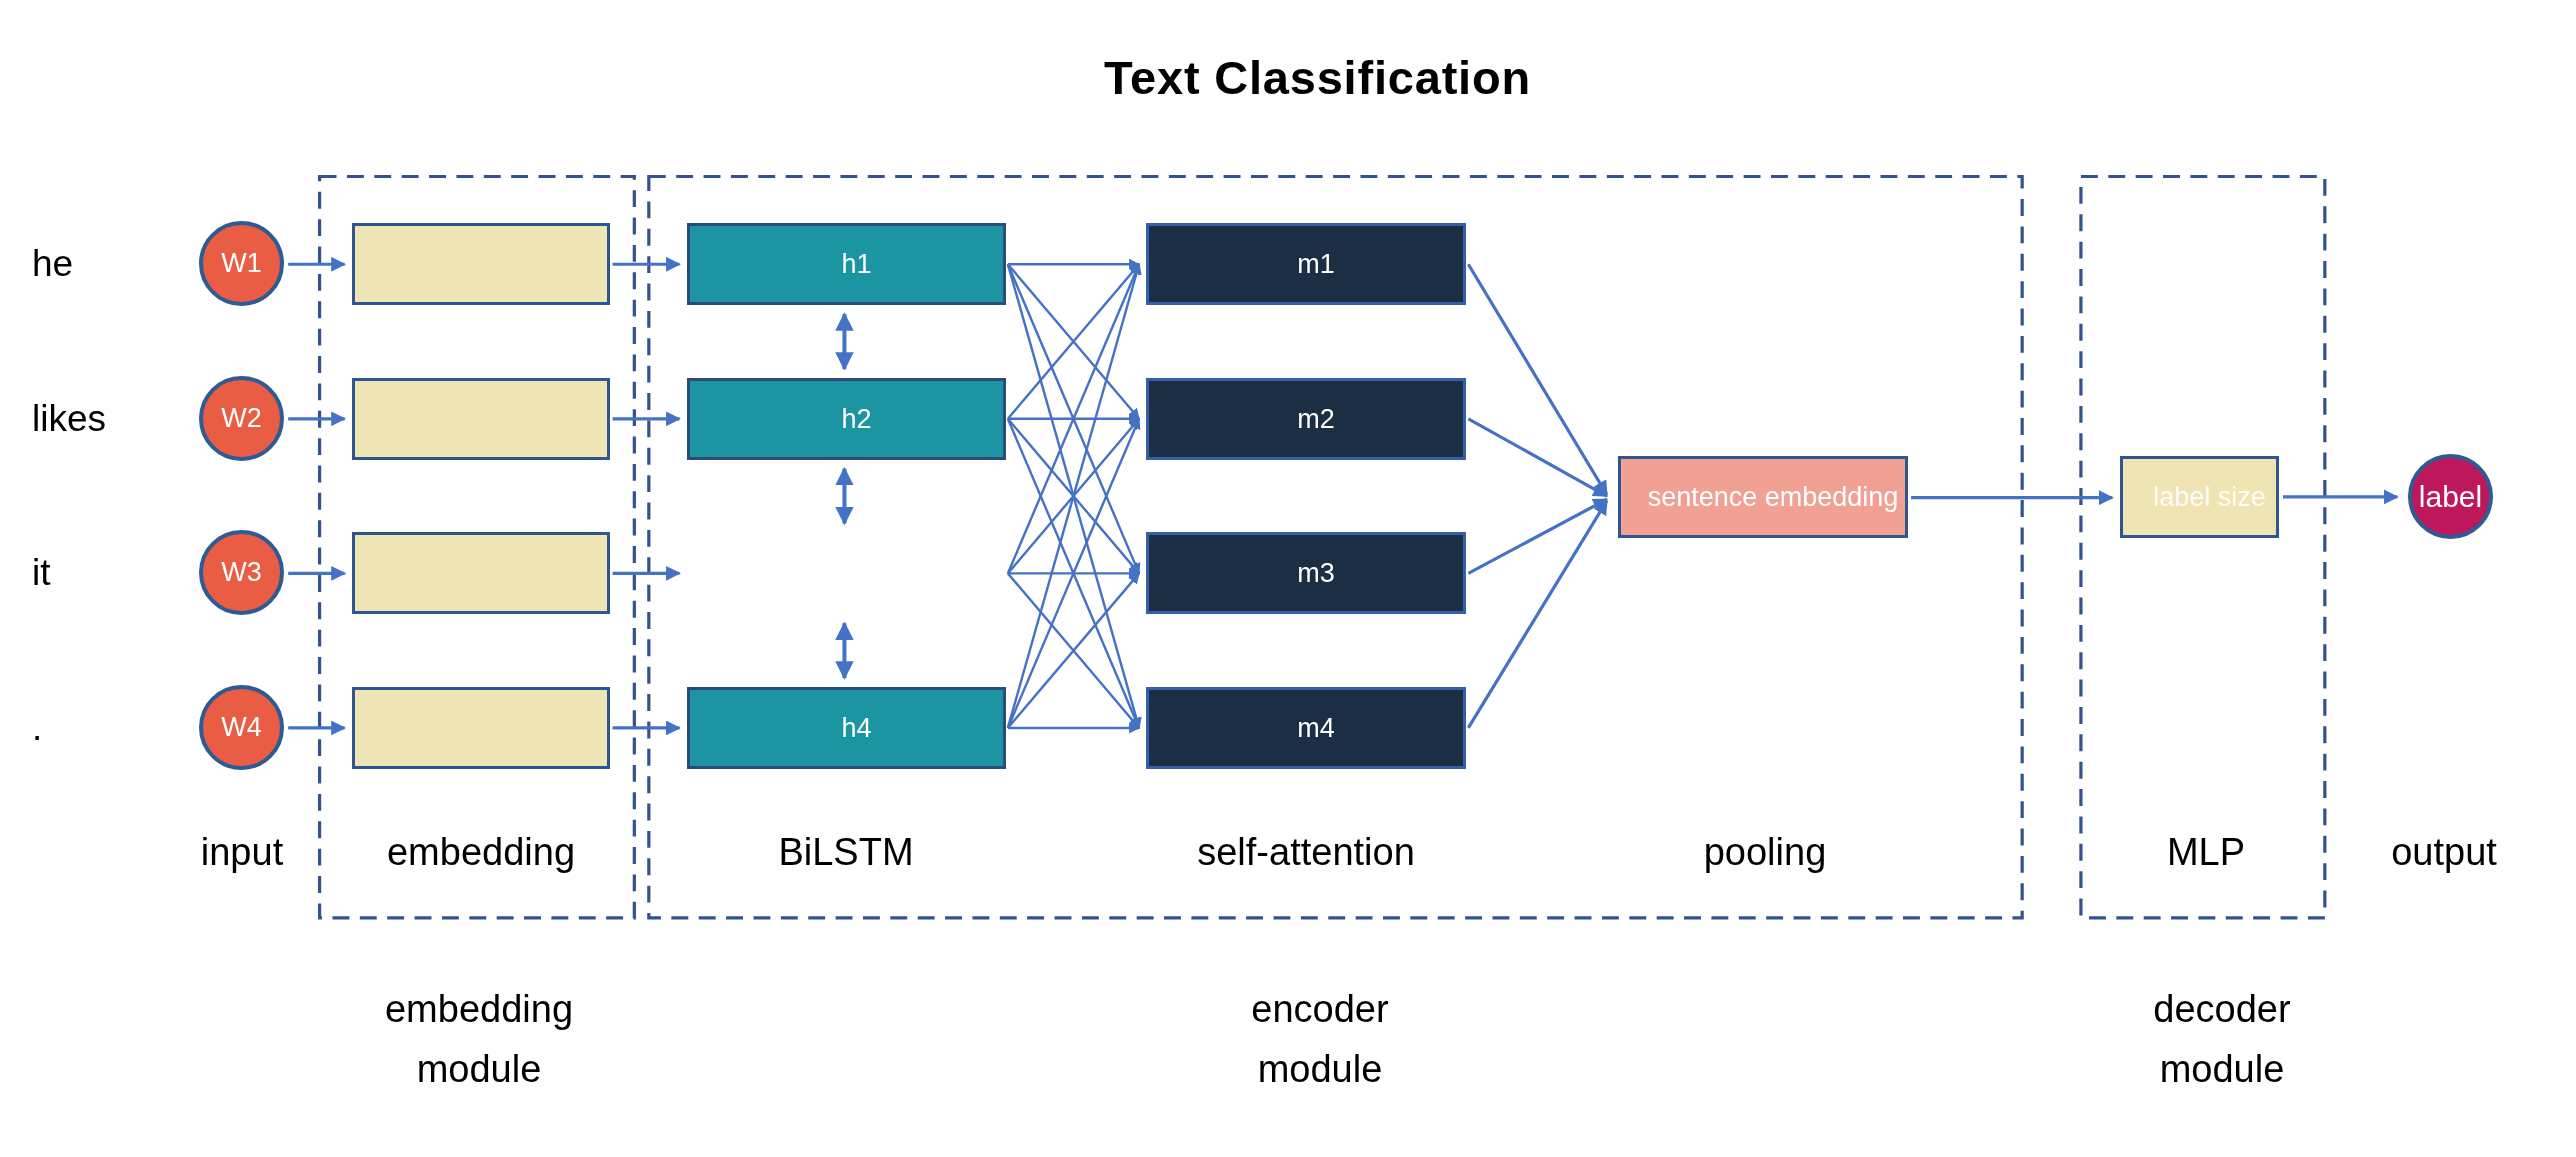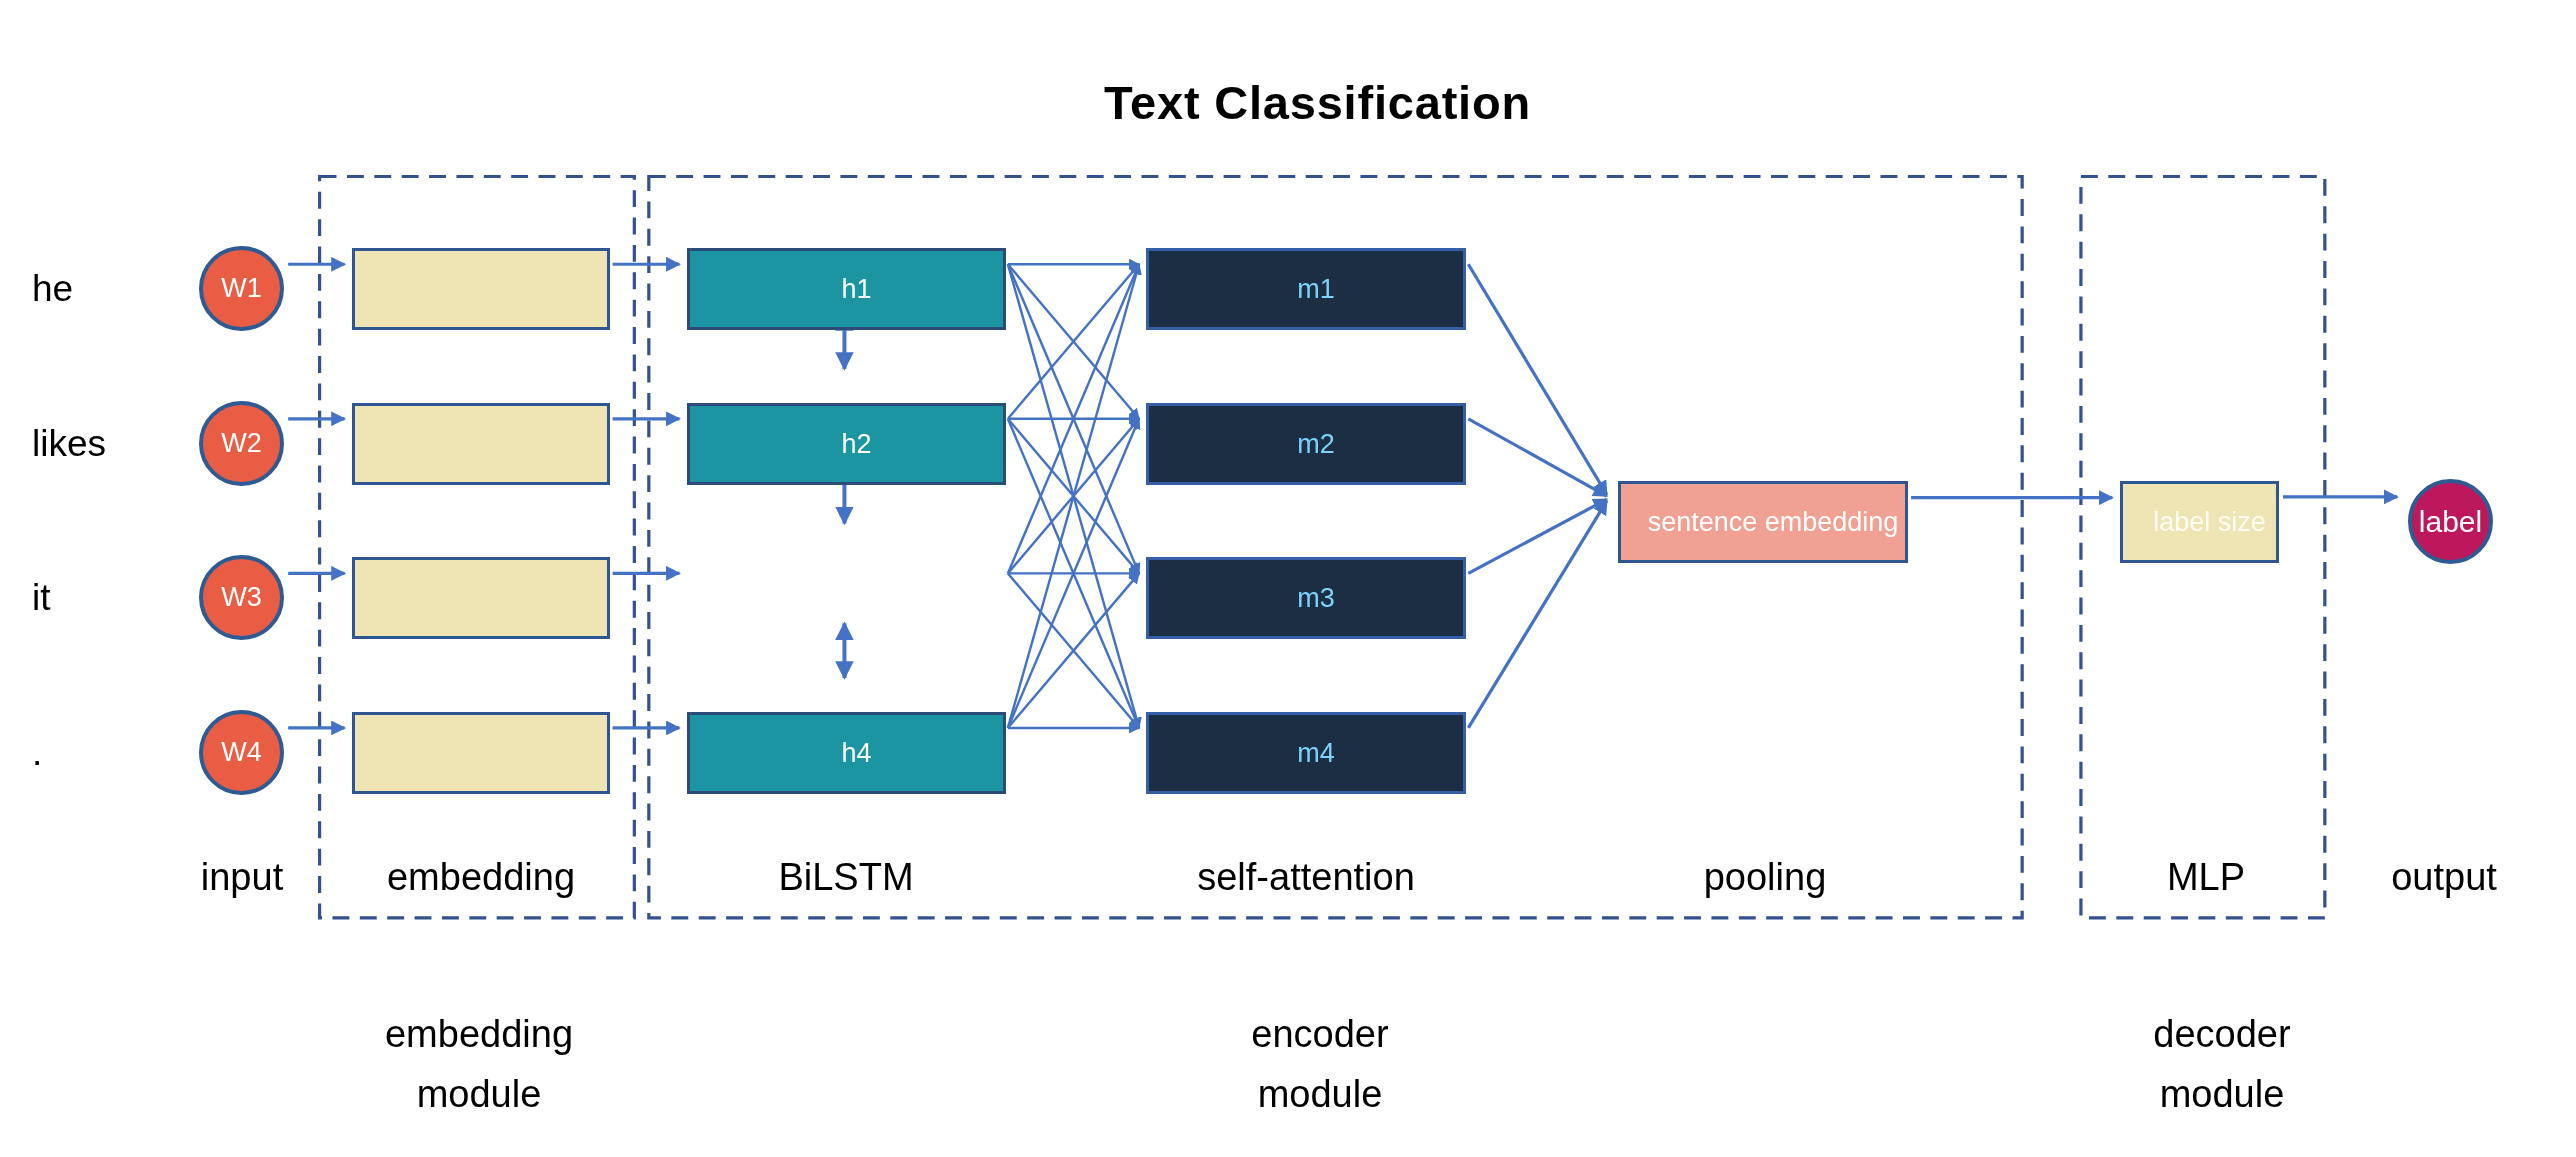--- a/index.html
+++ b/index.html
@@ -1,35 +1,35 @@
 <!DOCTYPE html>
 <html style="font-size:13px"><head>
 <meta charset="utf-8">
 <style>
   html,body{margin:0;padding:0;background:#ffffff;}
   #canvas{
     position:relative;width:2576px;height:1158px;background:#ffffff;
     font-family:"Liberation Sans", sans-serif;color:#000;overflow:hidden;
   }
   #wires{position:absolute;left:0;top:0;width:2576px;height:1158px;pointer-events:none;}
-  .abs{position:absolute;box-sizing:border-box;margin-top:25px;}
+  .abs{position:absolute;box-sizing:border-box;}
   .title{
     left:915px;top:50px;width:805px;text-align:center;
     font-size:47px;font-weight:bold;letter-spacing:0.8px;
   }
   .word{left:32px;width:145px;height:82px;display:flex;align-items:center;font-size:37px;}
   .wcircle{
     left:199px;width:85px;height:85px;border-radius:50%;
     background:#e85d43;border:4px solid #2f5b94;color:#ffffff;
     display:flex;align-items:center;justify-content:center;font-size:27px;
   }
   .box{display:flex;align-items:center;justify-content:center;font-size:27px;padding-left:20px;}
   .embed{left:352px;width:258px;height:82px;background:#efe4b4;border:3.2px solid #2e5693;}
   .hbox{left:687px;width:319px;height:82px;background:#1a95a1;border:3.2px solid #2b4c77;color:#ffffff;}
-  .mbox{left:1146px;width:320px;height:82px;background:#1b2e44;border:3.2px solid #3560a8;color:#7dd3fc;}
+  .mbox{left:1146px;width:320px;height:82px;background:#1b2e44;border:3.2px solid #3560a8;color:#ffffff;}
   .r0{top:223px}.r1{top:378px}.r2{top:532px}.r3{top:687px}
   .c0{top:221px}.c1{top:376px}.c2{top:530px}.c3{top:685px}
   .pool{left:1618px;top:456px;width:290px;height:82px;background:#f1a193;border:3.2px solid #2e5693;color:#ffffff;}
   .mlpbox{left:2120px;top:456px;width:159px;height:82px;background:#efe4b4;border:3.2px solid #2e5693;color:#fffdf4;}
   .outcircle{
     left:2408px;top:454px;width:85px;height:85px;border-radius:50%;
     background:#be185d;border:4px solid #2f5b94;color:#ffffff;
     display:flex;align-items:center;justify-content:center;font-size:30px;
   }
   .stage{top:831px;transform:translateX(-50%);font-size:38px;white-space:nowrap;}

